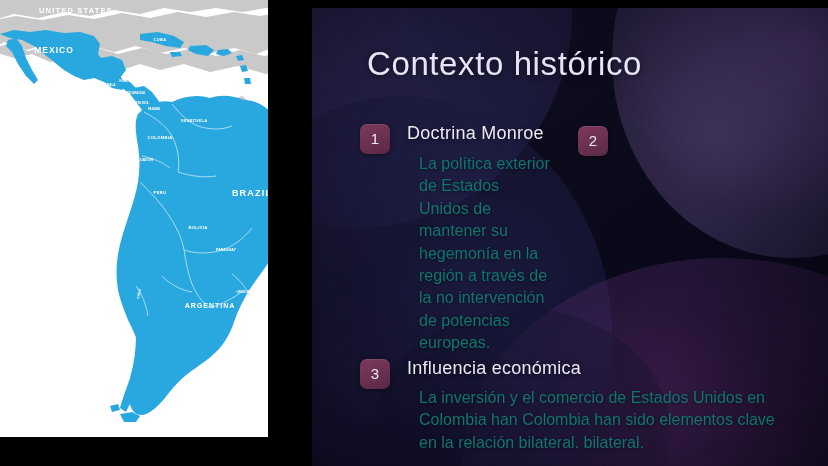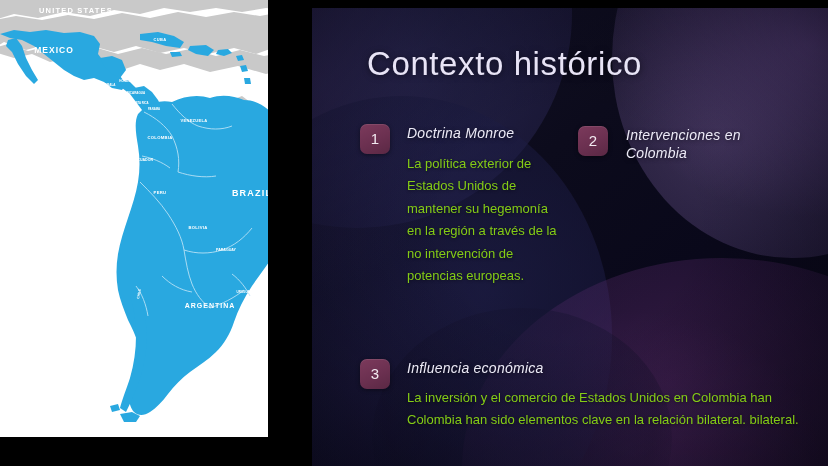--- a/index.html
+++ b/index.html
@@ -129,33 +129,32 @@
     font-weight: 400;
     line-height: 30px;
     text-align: center;
   }
   .block-body {
     position: absolute;
     top: 0;
   }
   .block-heading {
     margin: 0;
-    font-size: 14px;
+    font-size: 18px;
     font-weight: 400;
     letter-spacing: 0.25px;
     color: #eceaf6;
     line-height: 18px;
     text-shadow: 0 1px 4px rgba(0,0,0,0.5);
-    font-style: italic;
   }
   .block-text {
-    margin: 0;
-    font-size: 13px;
+    margin: 12px;
+    font-size: 16px;
     font-weight: 400;
-    color: #84cc16;
+    color: #0f766e;
     line-height: 22.4px;
     text-shadow: 0 1px 3px rgba(0,0,0,0.45);
   }
 
   
   #block-1 { left: 48px;  top: 116px; width: 200px; }
   #block-1 .block-body { left: 47px; width: 155px; }
   #block-1 .block-text { margin-top: 11px; }
 
   
@@ -311,21 +310,20 @@
       <div class="badge">1</div>
       <div class="block-body">
         <h2 class="block-heading">Doctrina Monroe</h2>
         <p class="block-text">La política exterior de Estados Unidos de mantener su hegemonía en la región a través de la no intervención de potencias europeas.</p>
       </div>
     </div>
 
     <div class="block" id="block-2">
       <div class="badge">2</div>
       <div class="block-body">
-        <h2 class="block-heading">Intervenciones en Colombia</h2>
       </div>
     </div>
 
     <div class="block" id="block-3">
       <div class="badge">3</div>
       <div class="block-body">
         <h2 class="block-heading">Influencia económica</h2>
         <p class="block-text">La inversión y el comercio de Estados Unidos en Colombia han Colombia han sido elementos clave en la relación bilateral. bilateral.</p>
       </div>
     </div>

